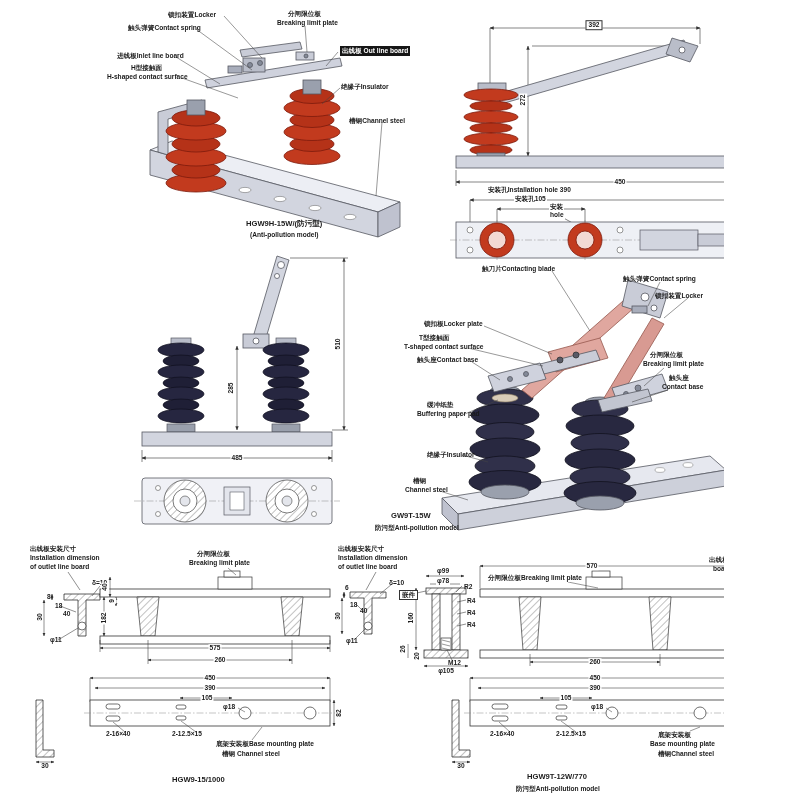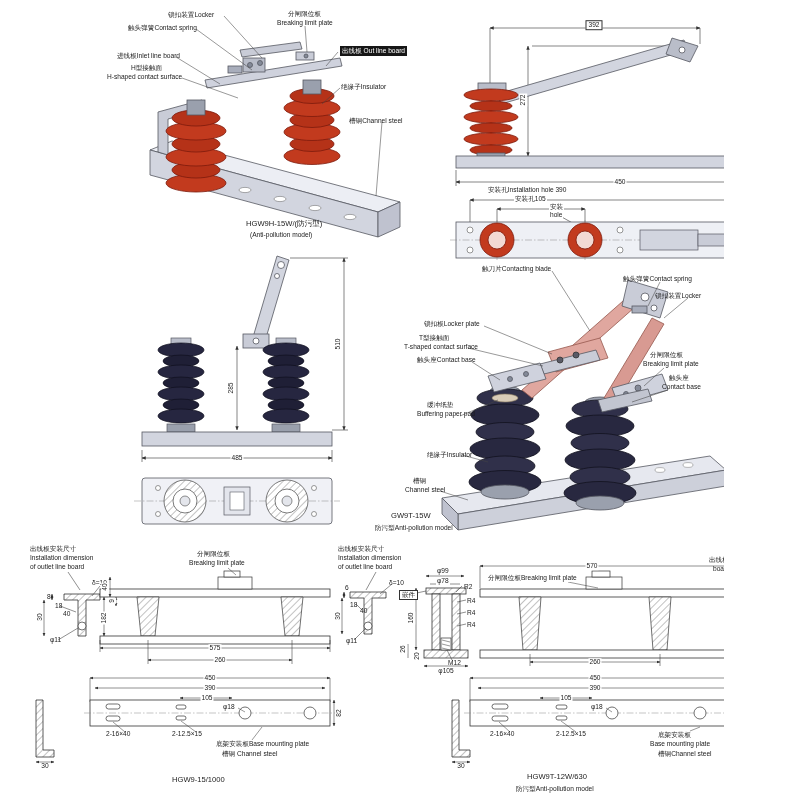--- a/index.html
+++ b/index.html
@@ -1,18 +1,18 @@
 <!DOCTYPE html>
 <html><head>
 <meta charset="utf-8">
 <style>
   * { margin:0; padding:0; box-sizing:border-box; }
   html,body { width:800px; height:800px; background:#fff;
     font-family:"Liberation Sans","DejaVu Sans",sans-serif; }
-  .canvas { position:relative; width:724px; height:800px; background:#fff; overflow:hidden; }
+  .canvas { position:relative; width:724px; height:800px; background:#fff; overflow:hidden;font-weight:bold; }
   svg.art { position:absolute; left:0; top:0; z-index:1; }
   .lbl { position:absolute; font-size:6.6px; line-height:1.15; color:#1a1a1a;
          white-space:nowrap; z-index:2; }
   .c  { transform:translate(-50%,-50%); }
   .cv { transform:translate(-50%,-50%) rotate(-90deg); }
   .dimtxt { background:#fff; padding:0 1px; }
   .box { border:0.7px solid #333; background:#fff; padding:0 2px; }
   .inv { background:#161616; color:#fff; padding:1px 2px; }
   .title { font-size:7.6px; }
 </style>
@@ -555,16 +555,16 @@
 <div class="lbl c dimtxt" style="left:595px;top:688px">390</div>
 <div class="lbl c dimtxt" style="left:566px;top:698px">105</div>
 <div class="lbl dimtxt" style="left:590px;top:703px">φ18</div>
 <div class="lbl cv dimtxt" style="left:794px;top:713px">82</div>
 <div class="lbl c" style="left:461px;top:766px">30</div>
 <div class="lbl" style="left:490px;top:730px">2-16×40</div>
 <div class="lbl" style="left:556px;top:730px">2-12.5×15</div>
 <div class="lbl" style="left:658px;top:731px">底架安装板</div>
 <div class="lbl" style="left:650px;top:740px">Base mounting plate</div>
 <div class="lbl" style="left:658px;top:750px">槽钢Channel steel</div>
-<div class="lbl title" style="left:527px;top:773px">HGW9T-12W/630</div>
+<div class="lbl title" style="left:527px;top:773px">HGW9T-12W/770</div>
 <div class="lbl" style="left:516px;top:785px">防污型Anti-pollution model</div>
 
 </div>
 
 </body></html>

